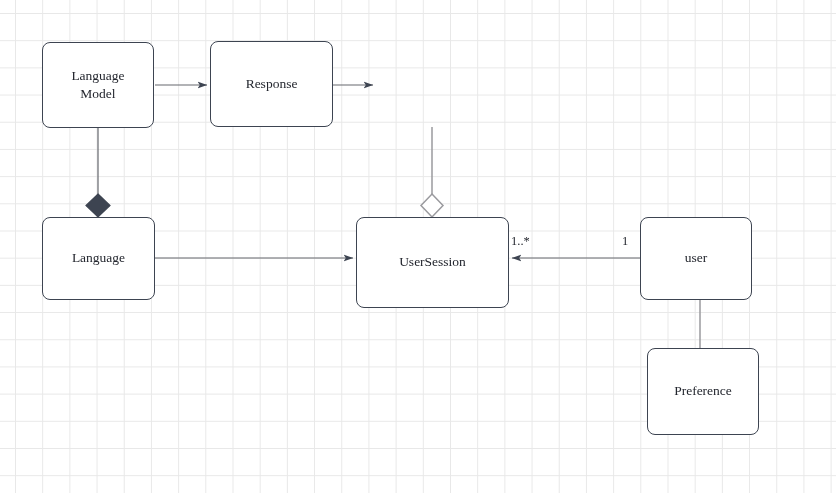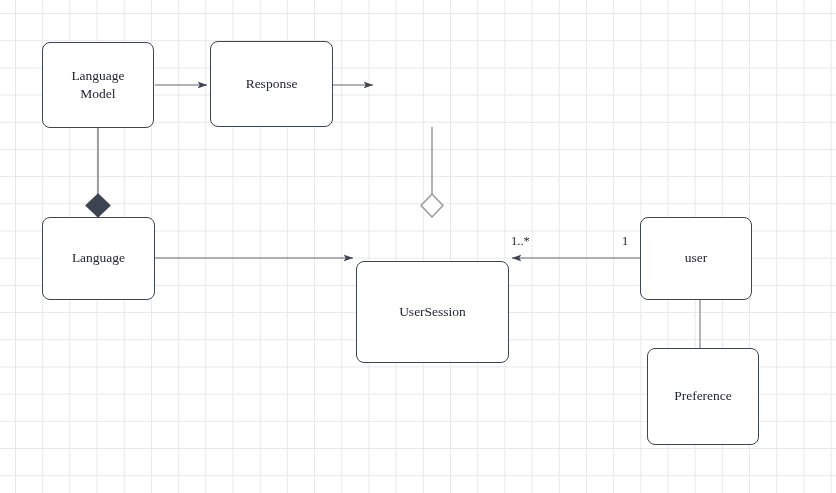--- a/index.html
+++ b/index.html
@@ -107,29 +107,29 @@
 
   <div class="node" style="left:210px; top:41px; width:123px; height:86px;">
     <span class="node-label">Response</span>
   </div>
 
 
   <div class="node" style="left:42px; top:217px; width:113px; height:83px;">
     <span class="node-label">Language</span>
   </div>
 
-  <div class="node" style="left:356px; top:217px; width:153px; height:102px;margin-top:44px;">
+  <div class="node" style="left:356px; top:217px; width:153px; height:91px;">
     <span class="node-label">UserSession</span>
   </div>
 
   <div class="node" style="left:640px; top:217px; width:112px; height:83px;text-align:right;">
     <span class="node-label">user</span>
   </div>
 
-  <div class="node" style="left:647px; top:348px; width:112px; height:97px;">
+  <div class="node" style="left:647px; top:348px; width:112px; height:87px;">
     <span class="node-label">Preference</span>
   </div>
 
   <div class="mult" style="left:511px; top:234px;">1..*</div>
 
   <div class="mult" style="left:622px; top:234px;">1</div>
 
 </div>
 
 </body></html>

